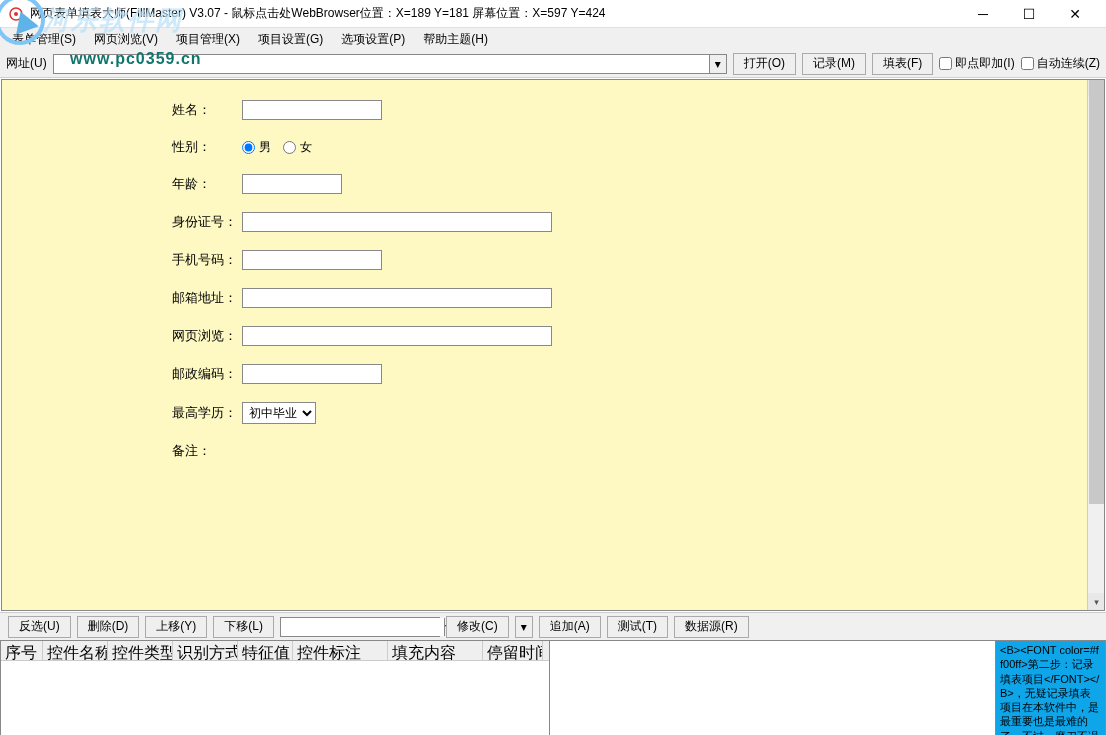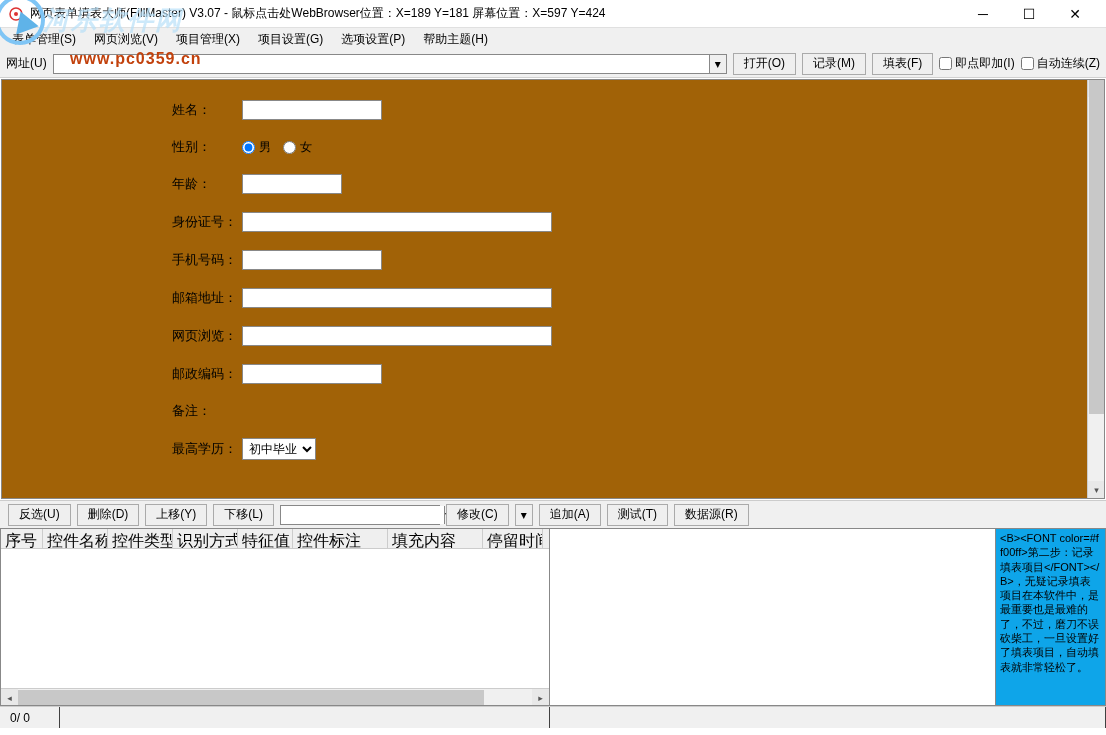--- a/index.html
+++ b/index.html
@@ -3,42 +3,42 @@
 <meta charset="utf-8">
 <style>
 * { box-sizing: border-box; margin: 0; padding: 0; font-family: "Microsoft YaHei", SimSun, sans-serif; font-size: 12px; }
 body { background: #fff; width: 1106px; height: 735px; overflow: hidden; position: relative; }
 
 .watermark { position: absolute; top: -5px; left: -5px; z-index: 100; pointer-events: none; }
 .watermark .logo { display: inline-block; }
 .watermark .logo-circle { width: 50px; height: 50px; border: 4px solid #7fc5f5; border-radius: 50%; display: inline-block; position: relative; }
 .watermark .logo-arrow { position: absolute; width: 0; height: 0; border-left: 12px solid transparent; border-right: 12px solid transparent; border-bottom: 20px solid #5fb3e8; top: 12px; left: 13px; transform: rotate(-20deg); }
 .watermark-text { position: absolute; top: 8px; left: 48px; font-size: 26px; font-weight: bold; color: #b8e0f8; font-style: italic; letter-spacing: 2px; opacity: 0.7; white-space: nowrap; }
-.watermark-url { position: absolute; top: 55px; left: 75px; font-size: 16px; color: #c2410c; font-weight: bold; letter-spacing: 1px; }
+.watermark-url { position: absolute; top: 55px; left: 75px; font-size: 16px; color: #0f766e; font-weight: bold; letter-spacing: 1px; }
 
 .titlebar { height: 28px; background: #fff; display: flex; align-items: center; padding: 0 8px; border-bottom: 1px solid #e0e0e0; }
 .titlebar-icon { width: 16px; height: 16px; margin-right: 6px; }
 .titlebar-icon svg { width: 16px; height: 16px; }
 .titlebar-text { flex: 1; color: #000; }
 .titlebar-controls { display: flex; gap: 0; }
 .titlebar-btn { width: 46px; height: 28px; border: none; background: transparent; display: flex; align-items: center; justify-content: center; font-size: 14px; cursor: pointer; }
 
 .menubar { height: 22px; display: flex; align-items: center; padding: 0 4px; gap: 2px; background: #f0f0f0; }
 .menu-item { padding: 2px 8px; cursor: pointer; }
 
 .toolbar { height: 28px; display: flex; align-items: center; padding: 2px 6px; gap: 6px; background: #f0f0f0; border-bottom: 1px solid #d0d0d0; }
 .url-label { white-space: nowrap; }
 .url-combo { flex: 1; display: flex; }
 .url-input { flex: 1; height: 20px; border: 1px solid #888; border-right: none; padding: 0 4px; background: #fff; }
 .url-dd { width: 18px; height: 20px; border: 1px solid #888; background: #efefef; cursor: pointer; display: flex; align-items: center; justify-content: center; }
 .tb-btn { height: 22px; padding: 0 10px; background: #efefef; border: 1px solid #aaa; cursor: pointer; white-space: nowrap; }
 .tb-check { display: flex; align-items: center; gap: 3px; white-space: nowrap; }
 .tb-check input { width: 13px; height: 13px; }
 
-.content { height: 420px; position: relative; background: #a16207; border: 1px solid #888; margin: 1px; overflow: hidden; }
+.content { height: 532px; position: relative; background: #fef9c3; border: 1px solid #888; margin: 1px; overflow: hidden; }
 .form-area { padding: 20px 0 0 170px; }
 .form-row { display: flex; align-items: center; margin-bottom: 18px; }
 .form-label { width: 70px; text-align: left; color: #000; font-size: 13px; }
 .form-input { height: 20px; border: 1px solid #888; background: #fff; padding: 0 4px; }
 .form-input.w140 { width: 140px; }
 .form-input.w100 { width: 100px; }
 .form-input.w310 { width: 310px; }
 .radio-group { display: flex; gap: 12px; }
 .radio-opt { display: flex; align-items: center; gap: 4px; }
 .radio-opt input { width: 13px; height: 13px; }
@@ -164,27 +164,27 @@
     </div>
     <div class="form-row">
       <span class="form-label">网页浏览：</span>
       <input class="form-input w310" style="">
     </div>
     <div class="form-row">
       <span class="form-label">邮政编码：</span>
       <input class="form-input w140" style="">
     </div>
     <div class="form-row">
-      <span class="form-label">备注：</span>
-    </div>
-    <div class="form-row">
       <span class="form-label">最高学历：</span>
       <select class="form-select">
         <option>初中毕业</option>
       </select>
+    </div>
+    <div class="form-row">
+      <span class="form-label">备注：</span>
     </div>
   </div>
   <div class="v-scrollbar">
     <div class="scroll-arrow up">▴</div>
     <div class="v-thumb"></div>
     <div class="scroll-arrow down">▾</div>
   </div>
 </div>
 
 <div class="action-bar">

